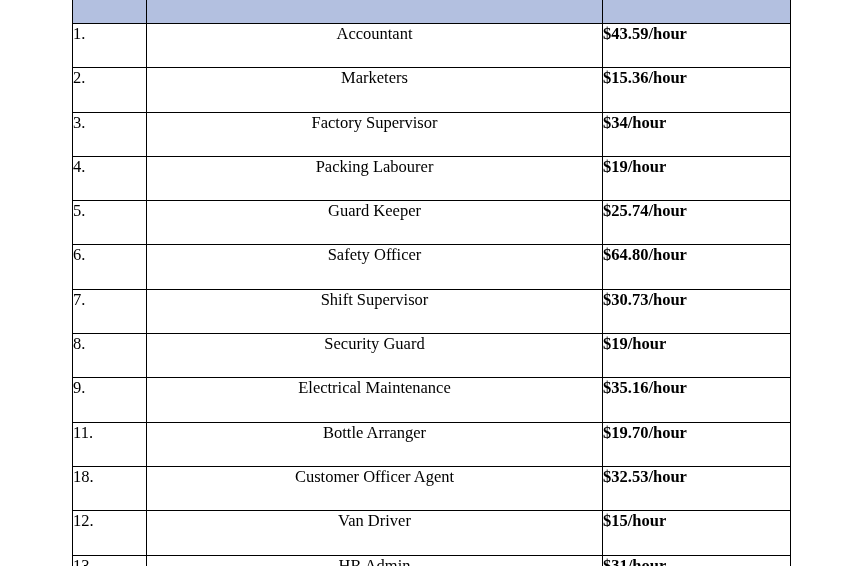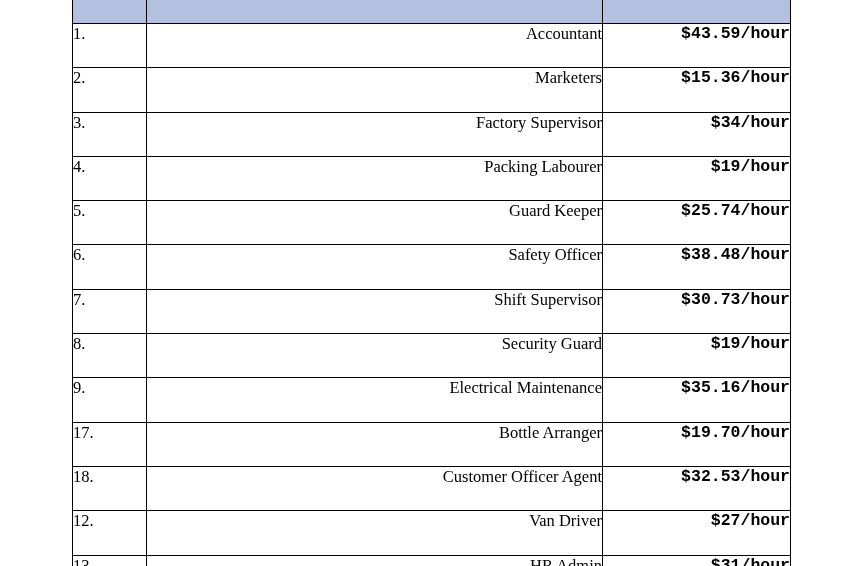--- a/index.html
+++ b/index.html
@@ -55,27 +55,26 @@
     font-size: 16.5px;
   }
   td.sn {
     padding-left: 7px;
     padding-top: 5px;
     text-align: left;
   }
   td.pos {
     padding-left: 10px;
     padding-top: 5px;
-    text-align: right;
+    text-align: center;
   }
   td.sal {
     padding-top: 5px;
-    text-align: right;
+    text-align: left;
     font-weight: bold;
-    font-family: Liberation Mono, monospace;
   }
 </style>
 </head>
 <body>
 
 <div class="page">
   <div class="table-wrap">
     <table class="salary-table">
       <colgroup>
         <col class="c-sn">
@@ -111,51 +110,51 @@
           <td class="sal">$19/hour</td>
         </tr>
         <tr>
           <td class="sn">5.</td>
           <td class="pos">Guard Keeper</td>
           <td class="sal">$25.74/hour</td>
         </tr>
         <tr>
           <td class="sn">6.</td>
           <td class="pos">Safety Officer</td>
-          <td class="sal">$38.48/hour</td>
+          <td class="sal">$64.80/hour</td>
         </tr>
         <tr>
           <td class="sn">7.</td>
           <td class="pos">Shift Supervisor</td>
           <td class="sal">$30.73/hour</td>
         </tr>
         <tr>
           <td class="sn">8.</td>
           <td class="pos">Security Guard</td>
           <td class="sal">$19/hour</td>
         </tr>
         <tr>
           <td class="sn">9.</td>
           <td class="pos">Electrical Maintenance</td>
           <td class="sal">$35.16/hour</td>
         </tr>
         <tr>
-          <td class="sn">17.</td>
+          <td class="sn">11.</td>
           <td class="pos">Bottle Arranger</td>
           <td class="sal">$19.70/hour</td>
         </tr>
         <tr>
           <td class="sn">18.</td>
           <td class="pos">Customer Officer Agent</td>
           <td class="sal">$32.53/hour</td>
         </tr>
         <tr>
           <td class="sn">12.</td>
           <td class="pos">Van Driver</td>
-          <td class="sal">$27/hour</td>
+          <td class="sal">$15/hour</td>
         </tr>
         <tr>
           <td class="sn">13.</td>
           <td class="pos">HR Admin</td>
           <td class="sal">$31/hour</td>
         </tr>
       </tbody>
     </table>
   </div>
 </div>

